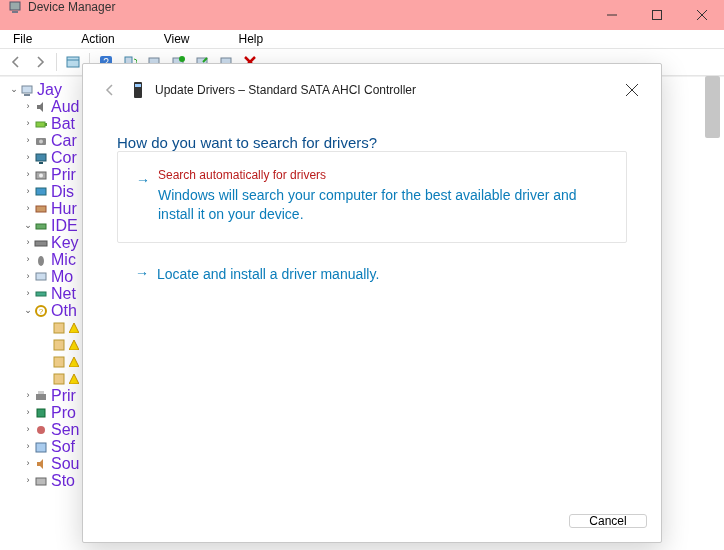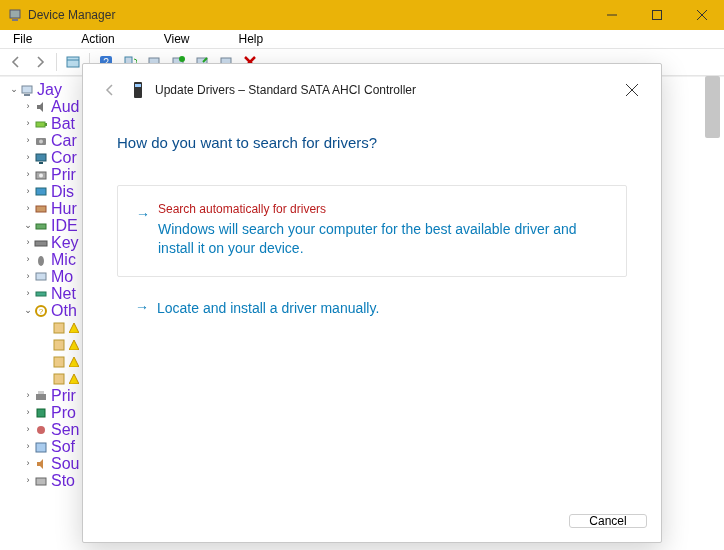--- a/index.html
+++ b/index.html
@@ -9,23 +9,23 @@
   background: #ffffff;
   width: 724px;
   height: 550px;
   overflow: hidden;
   position: relative;
   color: #000;
 }
 .titlebar {
   height: 30px;
   display: flex;
-  align-items: center;
+  align-items: flex-start;
   padding-left: 8px;
-  background: #eab308;
+  background: #fca5a5;
 }
 .titlebar .app-icon {
   width: 14px; height: 14px;
   margin-right: 6px;
   display: inline-block;
 }
 .titlebar .title { font-size: 12px; color: #333; }
 .titlebar .win-controls {
   margin-left: auto;
   display: flex;
@@ -151,21 +151,20 @@
   color: #333;
 }
 .modal-body {
   padding: 32px 34px 0 34px;
   flex: 1;
 }
 .modal-heading {
   font-size: 15px;
   color: #0b4e8c;
   font-weight: 400;
-  margin-bottom: 34px;
 }
 .option-box {
   border: 1px solid #e4e4e4;
   border-radius: 2px;
   padding: 16px 18px 18px 18px;
   margin-bottom: 18px;
 }
 .opt-row {
   display: flex;
   align-items: flex-start;

